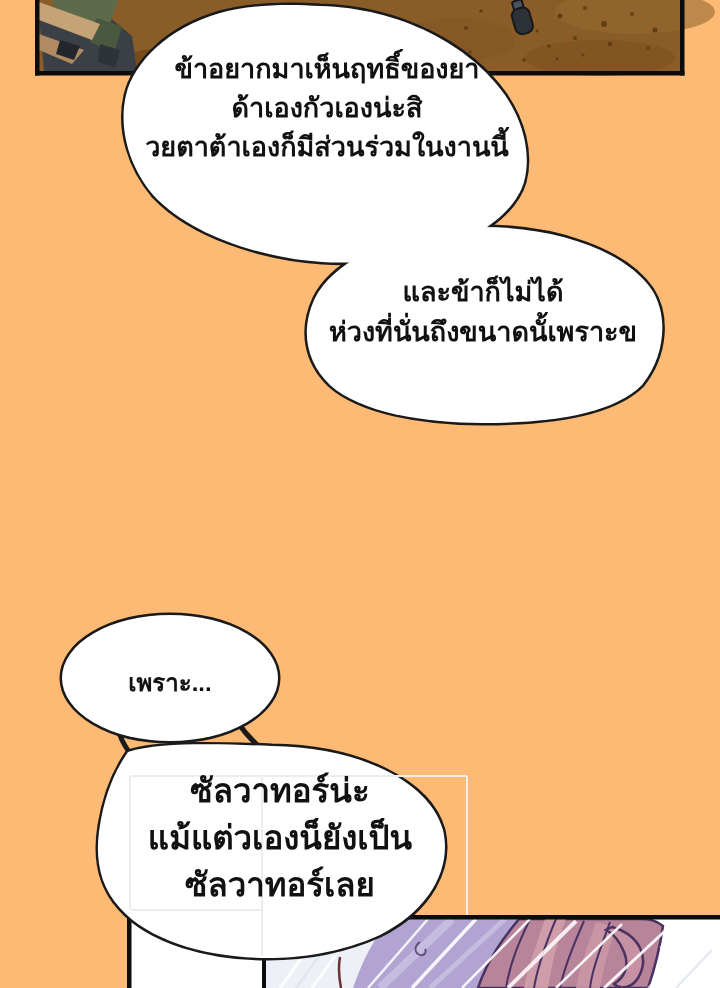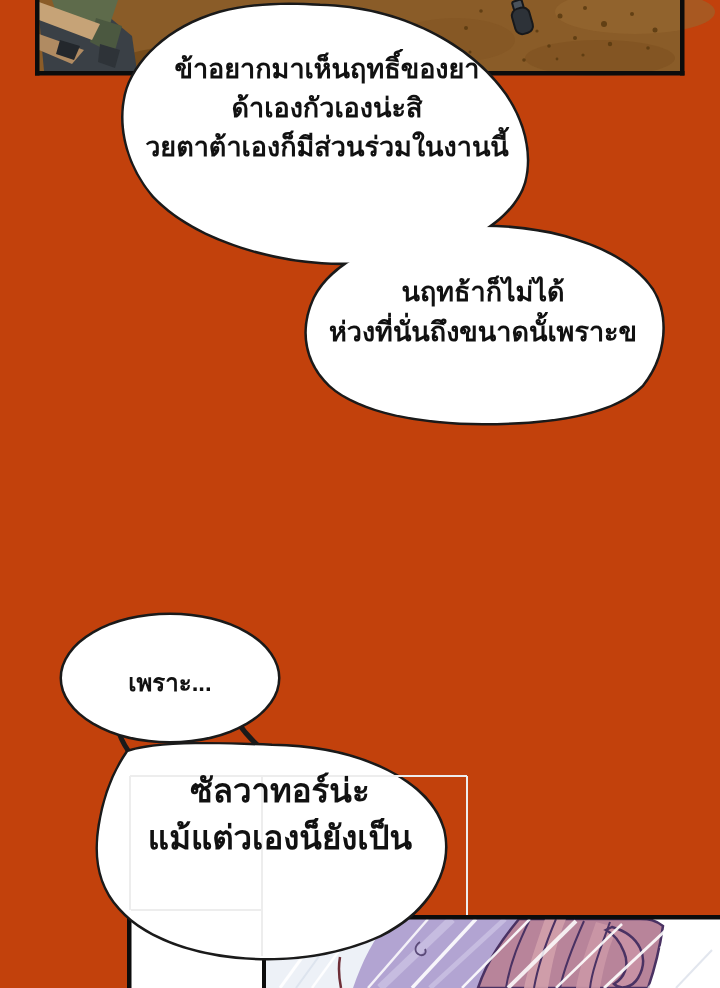--- a/index.html
+++ b/index.html
@@ -1,19 +1,19 @@
 <!DOCTYPE html>
 <html><head>
 <meta charset="utf-8">
 <style>
   html,body{margin:0;padding:0;background:#ffffff;}
   .page{
     position:relative;
     width:720px;height:988px;
-    background:#c2410c;
+    background:#fdba74;
     overflow:hidden;
     font-family:"Liberation Sans","DejaVu Sans",sans-serif;
   }
   .art{position:absolute;left:0;top:0;width:720px;height:988px;display:block;}
   .bubble-text{
     position:absolute;
     display:flex;flex-direction:column;align-items:center;
     text-align:center;
     color:#111111;
     font-weight:600;
@@ -151,26 +151,27 @@
     </g>
   </svg>
 
   <div class="bubble-text bt-1">
     <div class="tl">ข้าอยากมาเห็นฤทธิ์ของยา</div>
     <div class="tl">ด้าเองกัวเองน่ะสิ</div>
     <div class="tl">วยตาต้าเองก็มีส่วนร่วมในงานนี้</div>
   </div>
 
   <div class="bubble-text bt-2">
-    <div class="tl">นฤทธ้าก็ไม่ได้</div>
+    <div class="tl">และข้าก็ไม่ได้</div>
     <div class="tl">ห่วงที่นั่นถึงขนาดนั้เพราะข</div>
   </div>
 
   <div class="bubble-text bt-3">
     <div class="tl">เพราะ...</div>
   </div>
 
   <div class="bubble-text bt-4">
     <div class="tl">ซัลวาทอร์น่ะ</div>
     <div class="tl">แม้แต่วเองน็ยังเป็น</div>
+    <div class="tl">ซัลวาทอร์เลย</div>
   </div>
 
 </div>
 
 </body></html>

